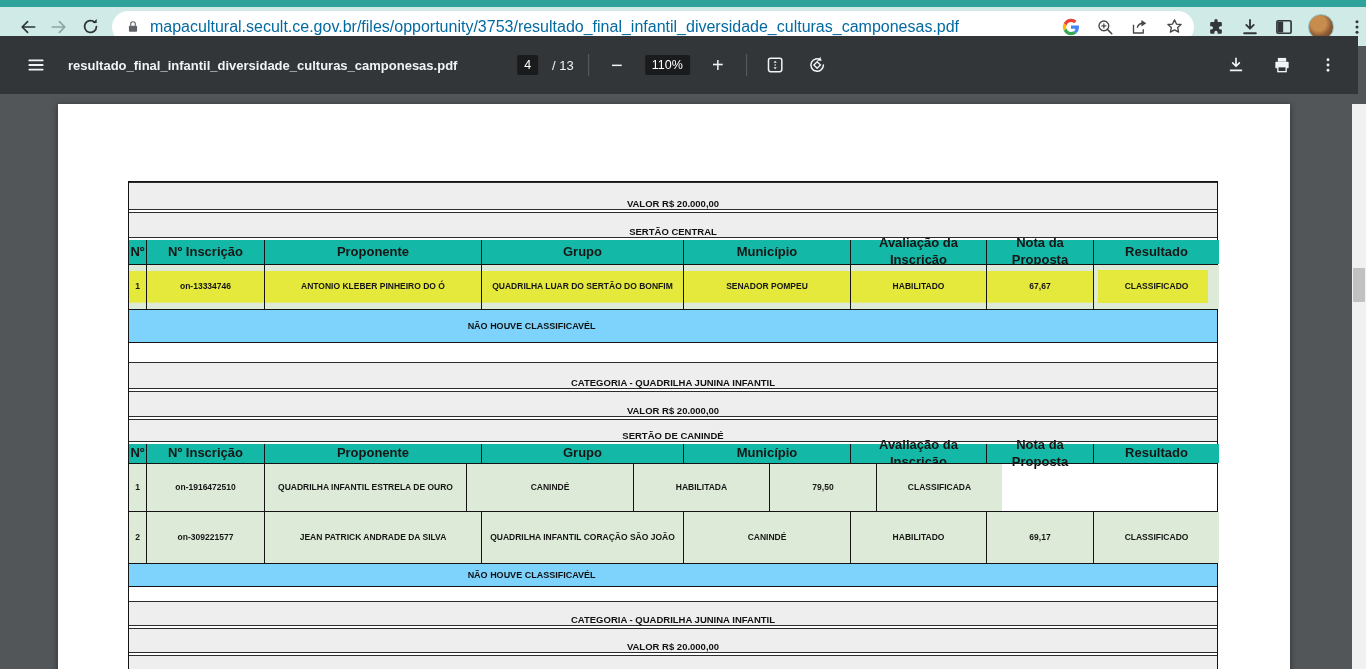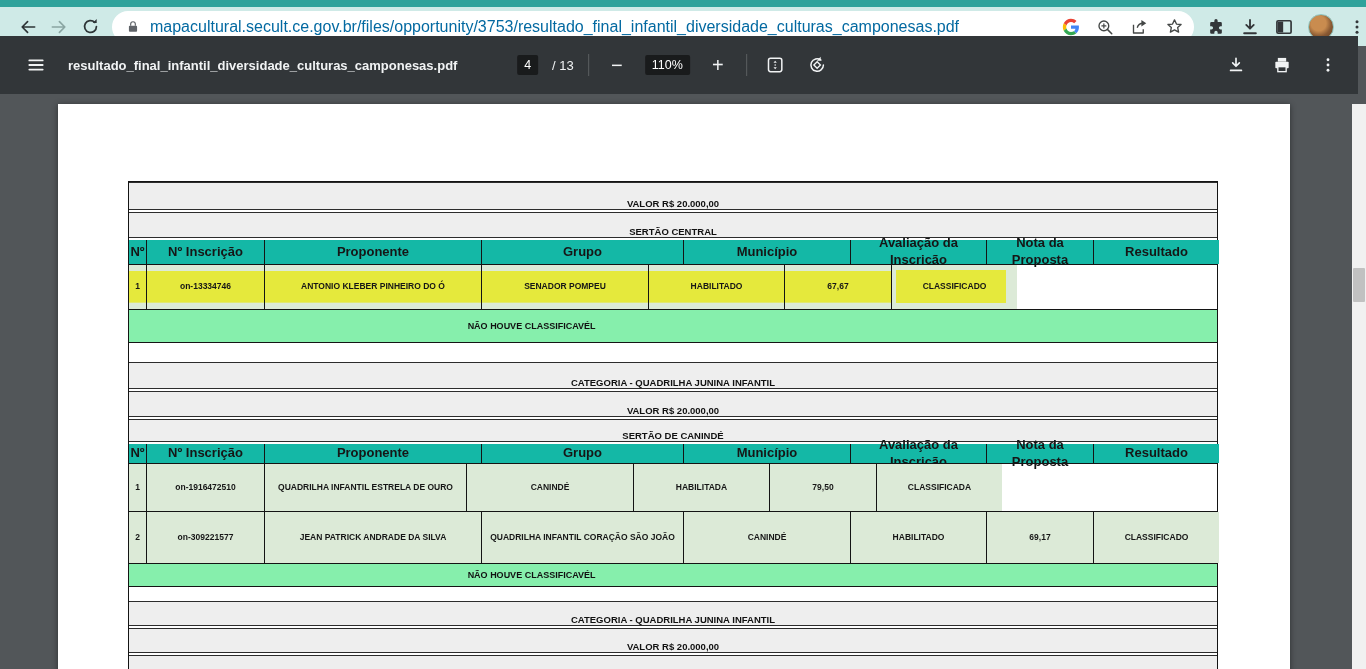--- a/index.html
+++ b/index.html
@@ -47,21 +47,21 @@
   .band { background:#eeeeee; border-top:1px solid #2c2c2c; border-bottom:1px solid #2c2c2c;
           align-items:flex-end; justify-content:center; margin-bottom:2px;
           font-weight:bold; font-size:9.5px; color:#111; }
   .header .cell { background:#14b8a6; font-weight:bold; font-size:13px; }
   .header { border-bottom:1px solid #141414; }
   .data  { border-bottom:1px solid #141414; }
   .data .cell { background:#dcead7; font-weight:bold; font-size:8.5px; }
   .cell { flex:0 0 auto; display:flex; align-items:center; justify-content:center; text-align:center;
           border-right:1px solid #141414; padding:1px 8px; color:#161616; line-height:1.3; }
   .cell:last-child { border-right:none; }
-  .note { background:#86efac; border-bottom:1px solid #141414; align-items:center; font-weight:bold; font-size:9px; color:#111; }
+  .note { background:#7dd3fc; border-bottom:1px solid #141414; align-items:center; font-weight:bold; font-size:9px; color:#111; }
   .note-text { display:block; width:74%; text-align:center; }
   .spacer { background:#fff; }
   .hl .cell { background-color:#dcead7;
               background-image:linear-gradient(#e5e93c,#e5e93c);
               background-repeat:no-repeat; background-size:100% 72%; background-position:center 45%; }
   .hl .cell:last-child { background-size:88% 76%; background-position:left 4px center; border-radius:0; }
 
   svg { flex:0 0 auto; }
 </style>
 </head>
@@ -214,20 +214,21 @@
           <div class="cell" style="width: 202px;">Grupo</div>
           <div class="cell" style="width: 167px;">Município</div>
           <div class="cell" style="width: 136px;">Avaliação da Inscrição</div>
           <div class="cell" style="width: 107px;">Nota da Proposta</div>
           <div class="cell" style="width: 125px;">Resultado</div>
         </div>
         <div class="row data hl" style="height: 45px;">
           <div class="cell" style="width: 18px;">1</div>
           <div class="cell" style="width: 118px;">on-13334746</div>
           <div class="cell" style="width: 217px;">ANTONIO KLEBER PINHEIRO DO Ó</div>
+          <div class="cell" style="width: 202px;">QUADRILHA LUAR DO SERTÃO DO BONFIM</div>
           <div class="cell" style="width: 167px;">SENADOR POMPEU</div>
           <div class="cell" style="width: 136px;">HABILITADO</div>
           <div class="cell" style="width: 107px;">67,67</div>
           <div class="cell" style="width: 125px;">CLASSIFICADO</div>
         </div>
         <div class="row note" style="height: 33px;">
           <span class="note-text">NÃO HOUVE CLASSIFICAVÉL</span>
         </div>
         <div class="row spacer" style="height: 19px;"></div>
         <div class="row band" style="height: 27px;">

